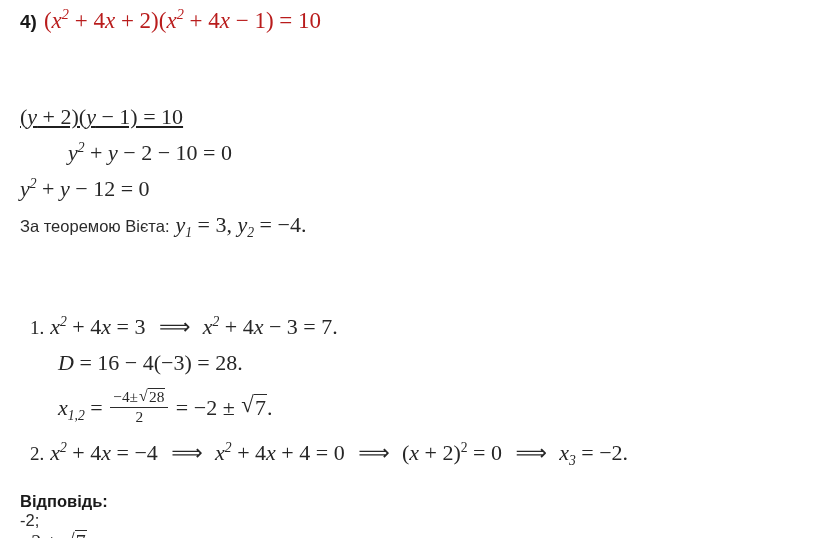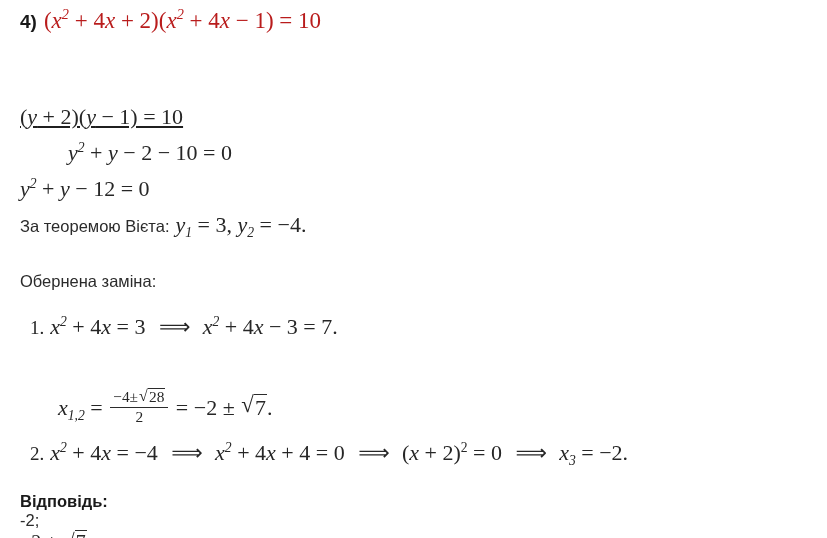--- a/index.html
+++ b/index.html
@@ -193,34 +193,36 @@
   </div>
 
   <div class="line" style="left:20px; top:212px;text-align:center;">
     <span class="txt">За теоремою Вієта:</span>
     <span class="gap"></span>
     <span class="math">
       y<sub class="sub">1</sub><span class="upr"> = 3, </span>y<sub class="sub">2</sub><span class="upr"> = −4.</span>
     </span>
   </div>
 
-  <div class="line" style="left:20px; top:272px;">
-    <span class="txt">Обернена заміна:</span>
-  </div>
 
   <div class="line" style="left:30px; top:314px;">
     <span class="list-num">1.</span>
     <span class="gap"></span>
     <span class="math">
       x<sup class="sup">2</sup><span class="upr"> + 4</span>x<span class="upr"> = 3</span>
       <span class="gap"></span><span class="arrow">⟹</span><span class="gap"></span>
       x<sup class="sup">2</sup><span class="upr"> + 4</span>x<span class="upr"> − 3 = 7.</span>
     </span>
   </div>
 
+  <div class="line" style="left:58px; top:350px;">
+    <span class="math">
+      D<span class="upr"> = 16 − 4(−3) = 28.</span>
+    </span>
+  </div>
 
   <div class="line" style="left:58px; top:388px;">
     <span class="math">
       x<sub class="sub">1,2</sub><span class="upr"> = </span>
       <span class="frac">
         <span class="top"><span class="upr">−4±</span><span class="sqrt"><span class="rad"><span class="upr">28</span></span></span></span>
         <span class="bot"><span class="upr">2</span></span>
       </span>
       <span class="upr"> = −2 ± </span><span class="sqrt"><span class="rad"><span class="upr">7</span></span></span><span class="upr">.</span>
     </span>

